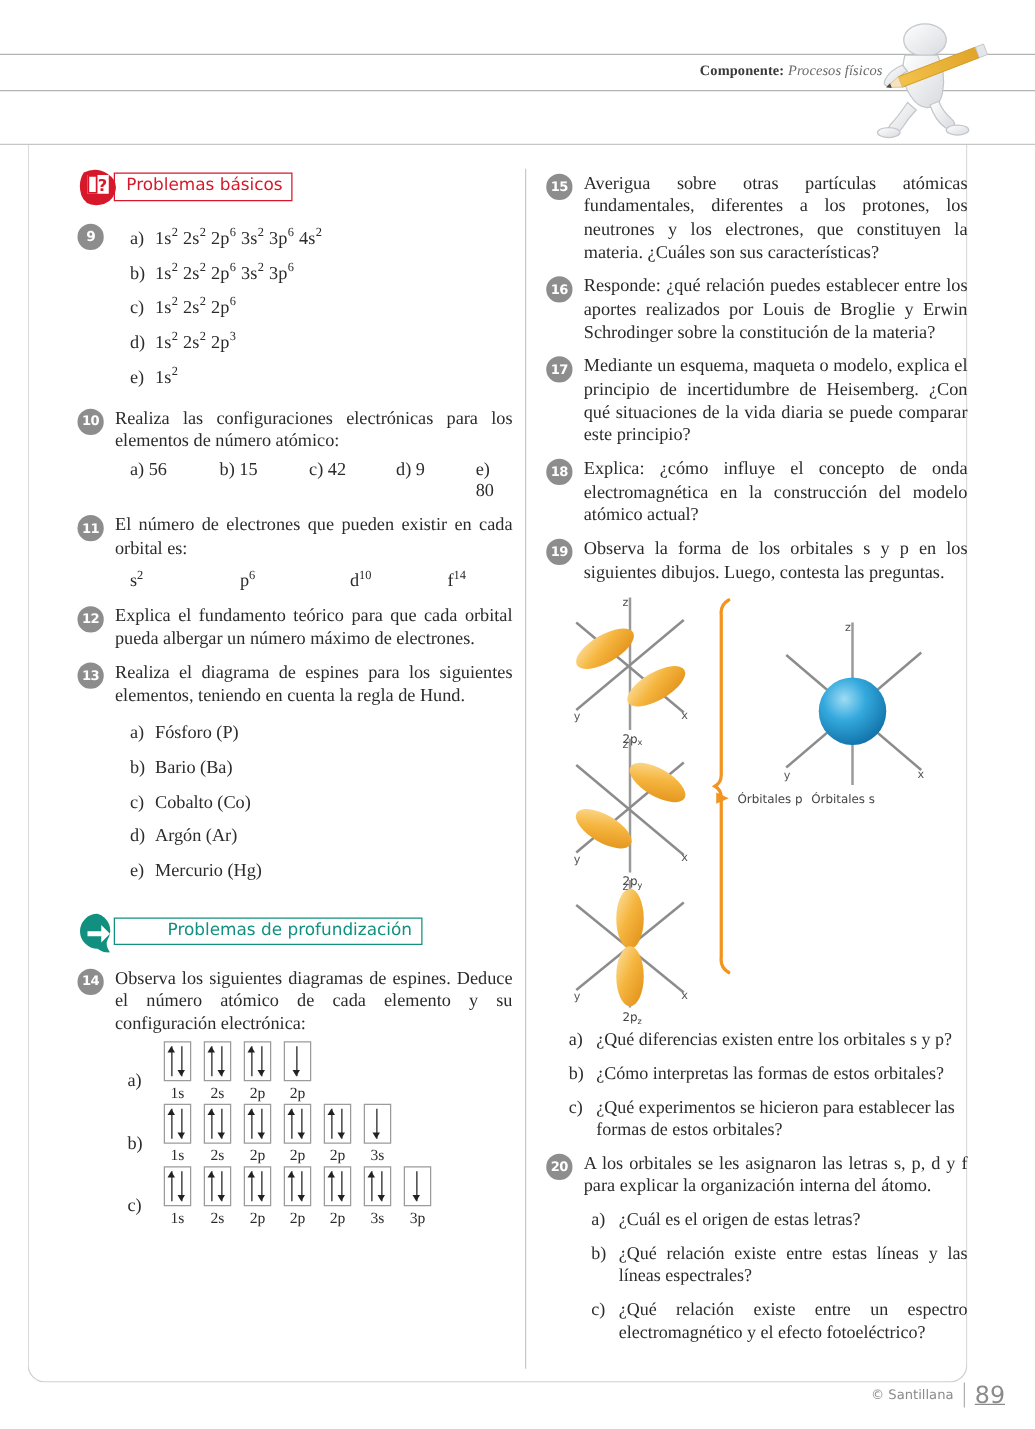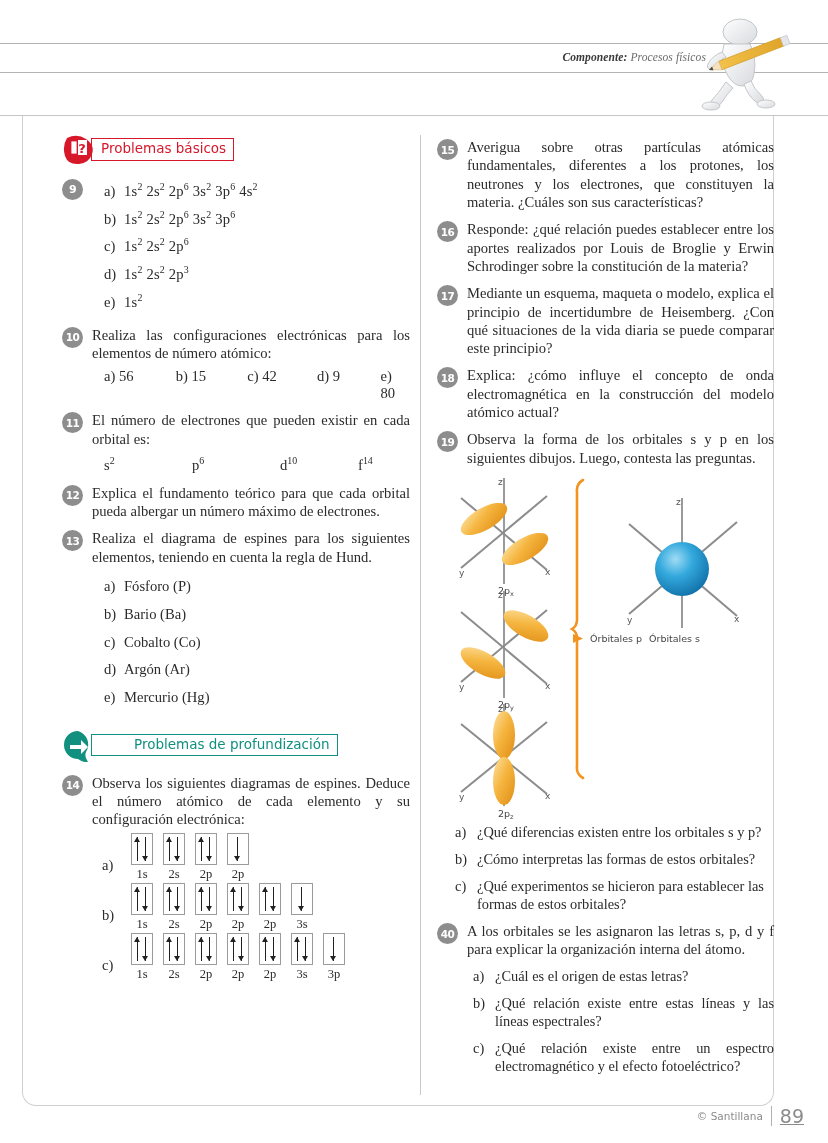--- a/index.html
+++ b/index.html
@@ -16,21 +16,21 @@
   .hdr-line{position:absolute;left:0;background:#b9b9b9;height:1px;}
   .hdr-line.l1{top:43px;width:828px;height:1px;background:#b3b3b3;}
   .hdr-line.l2{top:72px;width:828px;height:1px;background:#b3b3b3;}
   .hdr-line.l3{top:115px;width:828px;height:1px;background:#c6c6c6;}
 
   .component-label{
     position:absolute; right:122px; top:51px;
     font-size:11.5px; letter-spacing:.1px;
     color:#4d4d4d; white-space:nowrap;
   }
-  .component-label b{font-weight:bold;font-style:italic;color:#3a3a3a;}
+  .component-label b{font-weight:bold;color:#3a3a3a;}
   .component-label i{font-style:italic;color:#6a6a6a;}
 
   .mascot{position:absolute; right:24px; top:14px; width:110px; height:100px;}
 
   
   .frame{
     position:absolute; left:22px; top:116px;
     width:752px; height:990px;
     border:1px solid #cfcfcf;
     border-top:none;
@@ -538,21 +538,21 @@
         <span class="lbl">b)</span>
         <span class="txt">¿Cómo interpretas las formas de estos orbitales?</span>
       </div>
     <div class="qrow">
         <span class="lbl">c)</span>
         <span class="txt">¿Qué experimentos se hicieron para establecer las formas de estos orbitales?</span>
       </div>
   </div>
 
   <div class="item" style="margin-top:2px;">
-    <span class="num wide">40</span>
+    <span class="num wide">20</span>
     <div class="itxt">A los orbitales se les asignaron las letras s, p, d y f para explicar la organización interna del átomo.</div>
     <div class="qsub" style="margin-left:6px;margin-top:8px;">
       <div class="qrow">
           <span class="lbl">a)</span>
           <span class="txt">¿Cuál es el origen de estas letras?</span>
         </div>
       <div class="qrow" style="text-align:justify;">
           <span class="lbl">b)</span>
           <span class="txt" style="text-align:justify;">¿Qué relación existe entre estas líneas y las líneas espectrales?</span>
         </div>

